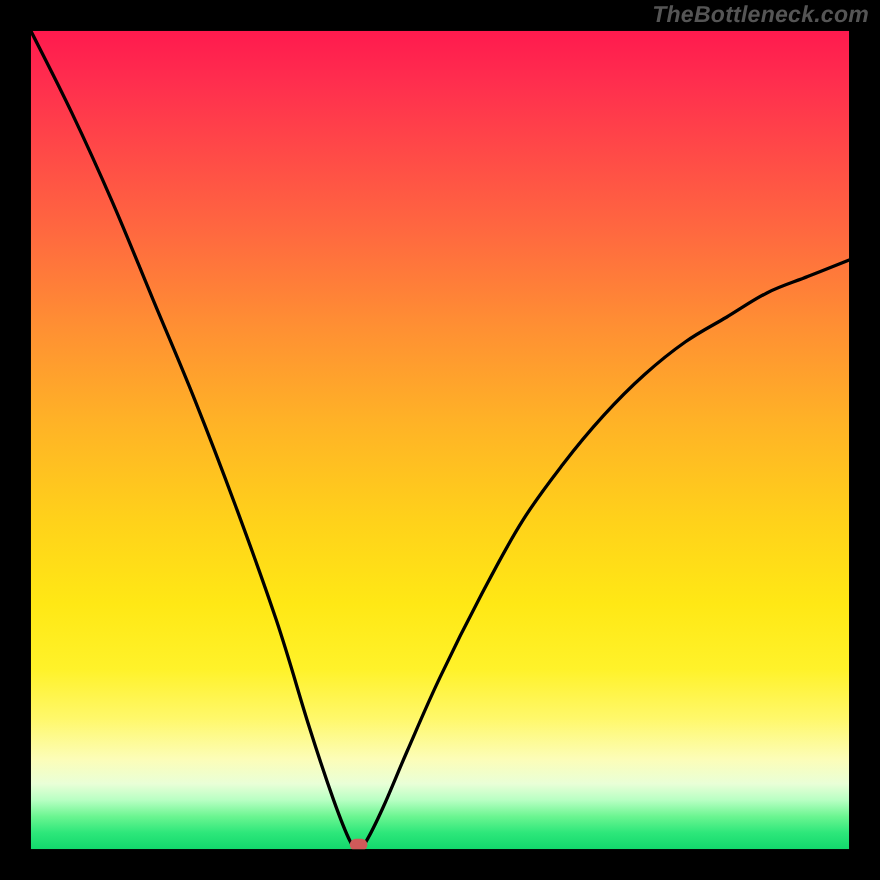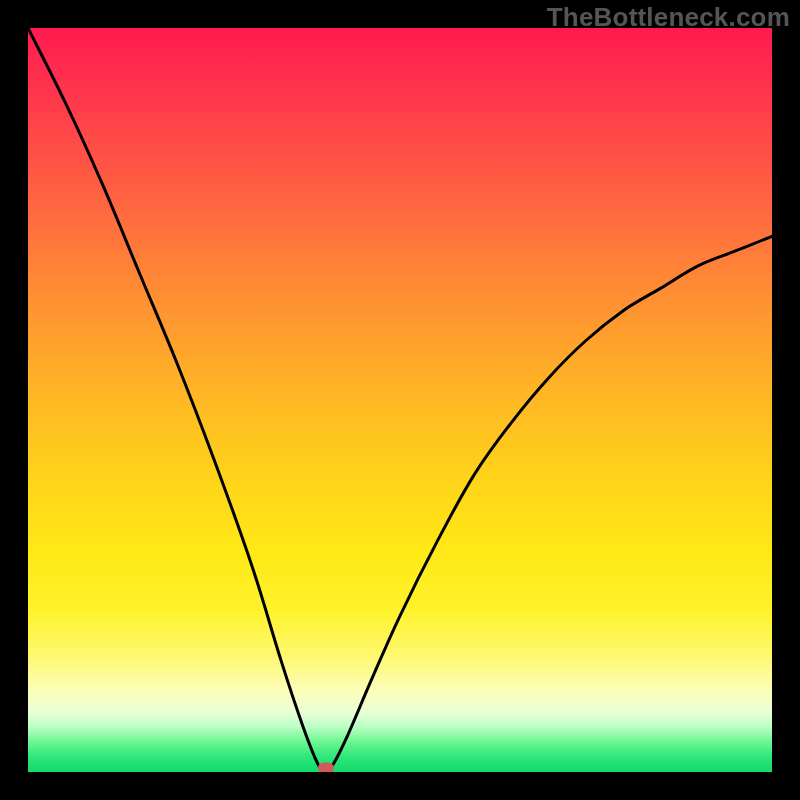--- a/index.html
+++ b/index.html
@@ -15,24 +15,25 @@
     position: relative;
     width: 800px;
     height: 800px;
     background: #000;
   }
   .watermark {
     position: absolute;
     top: 2px;
     right: 10px;
     color: #555;
-    font-size: 26px;
+    font-size: 21px;
     font-weight: 600;
     letter-spacing: 0.2px;
     user-select: none;
+    font-style: italic;
   }
   .plot {
     position: absolute;
     left: 28px;
     top: 28px;
     width: 744px;
     height: 744px;
     overflow: hidden;
   }
   .gradient {

